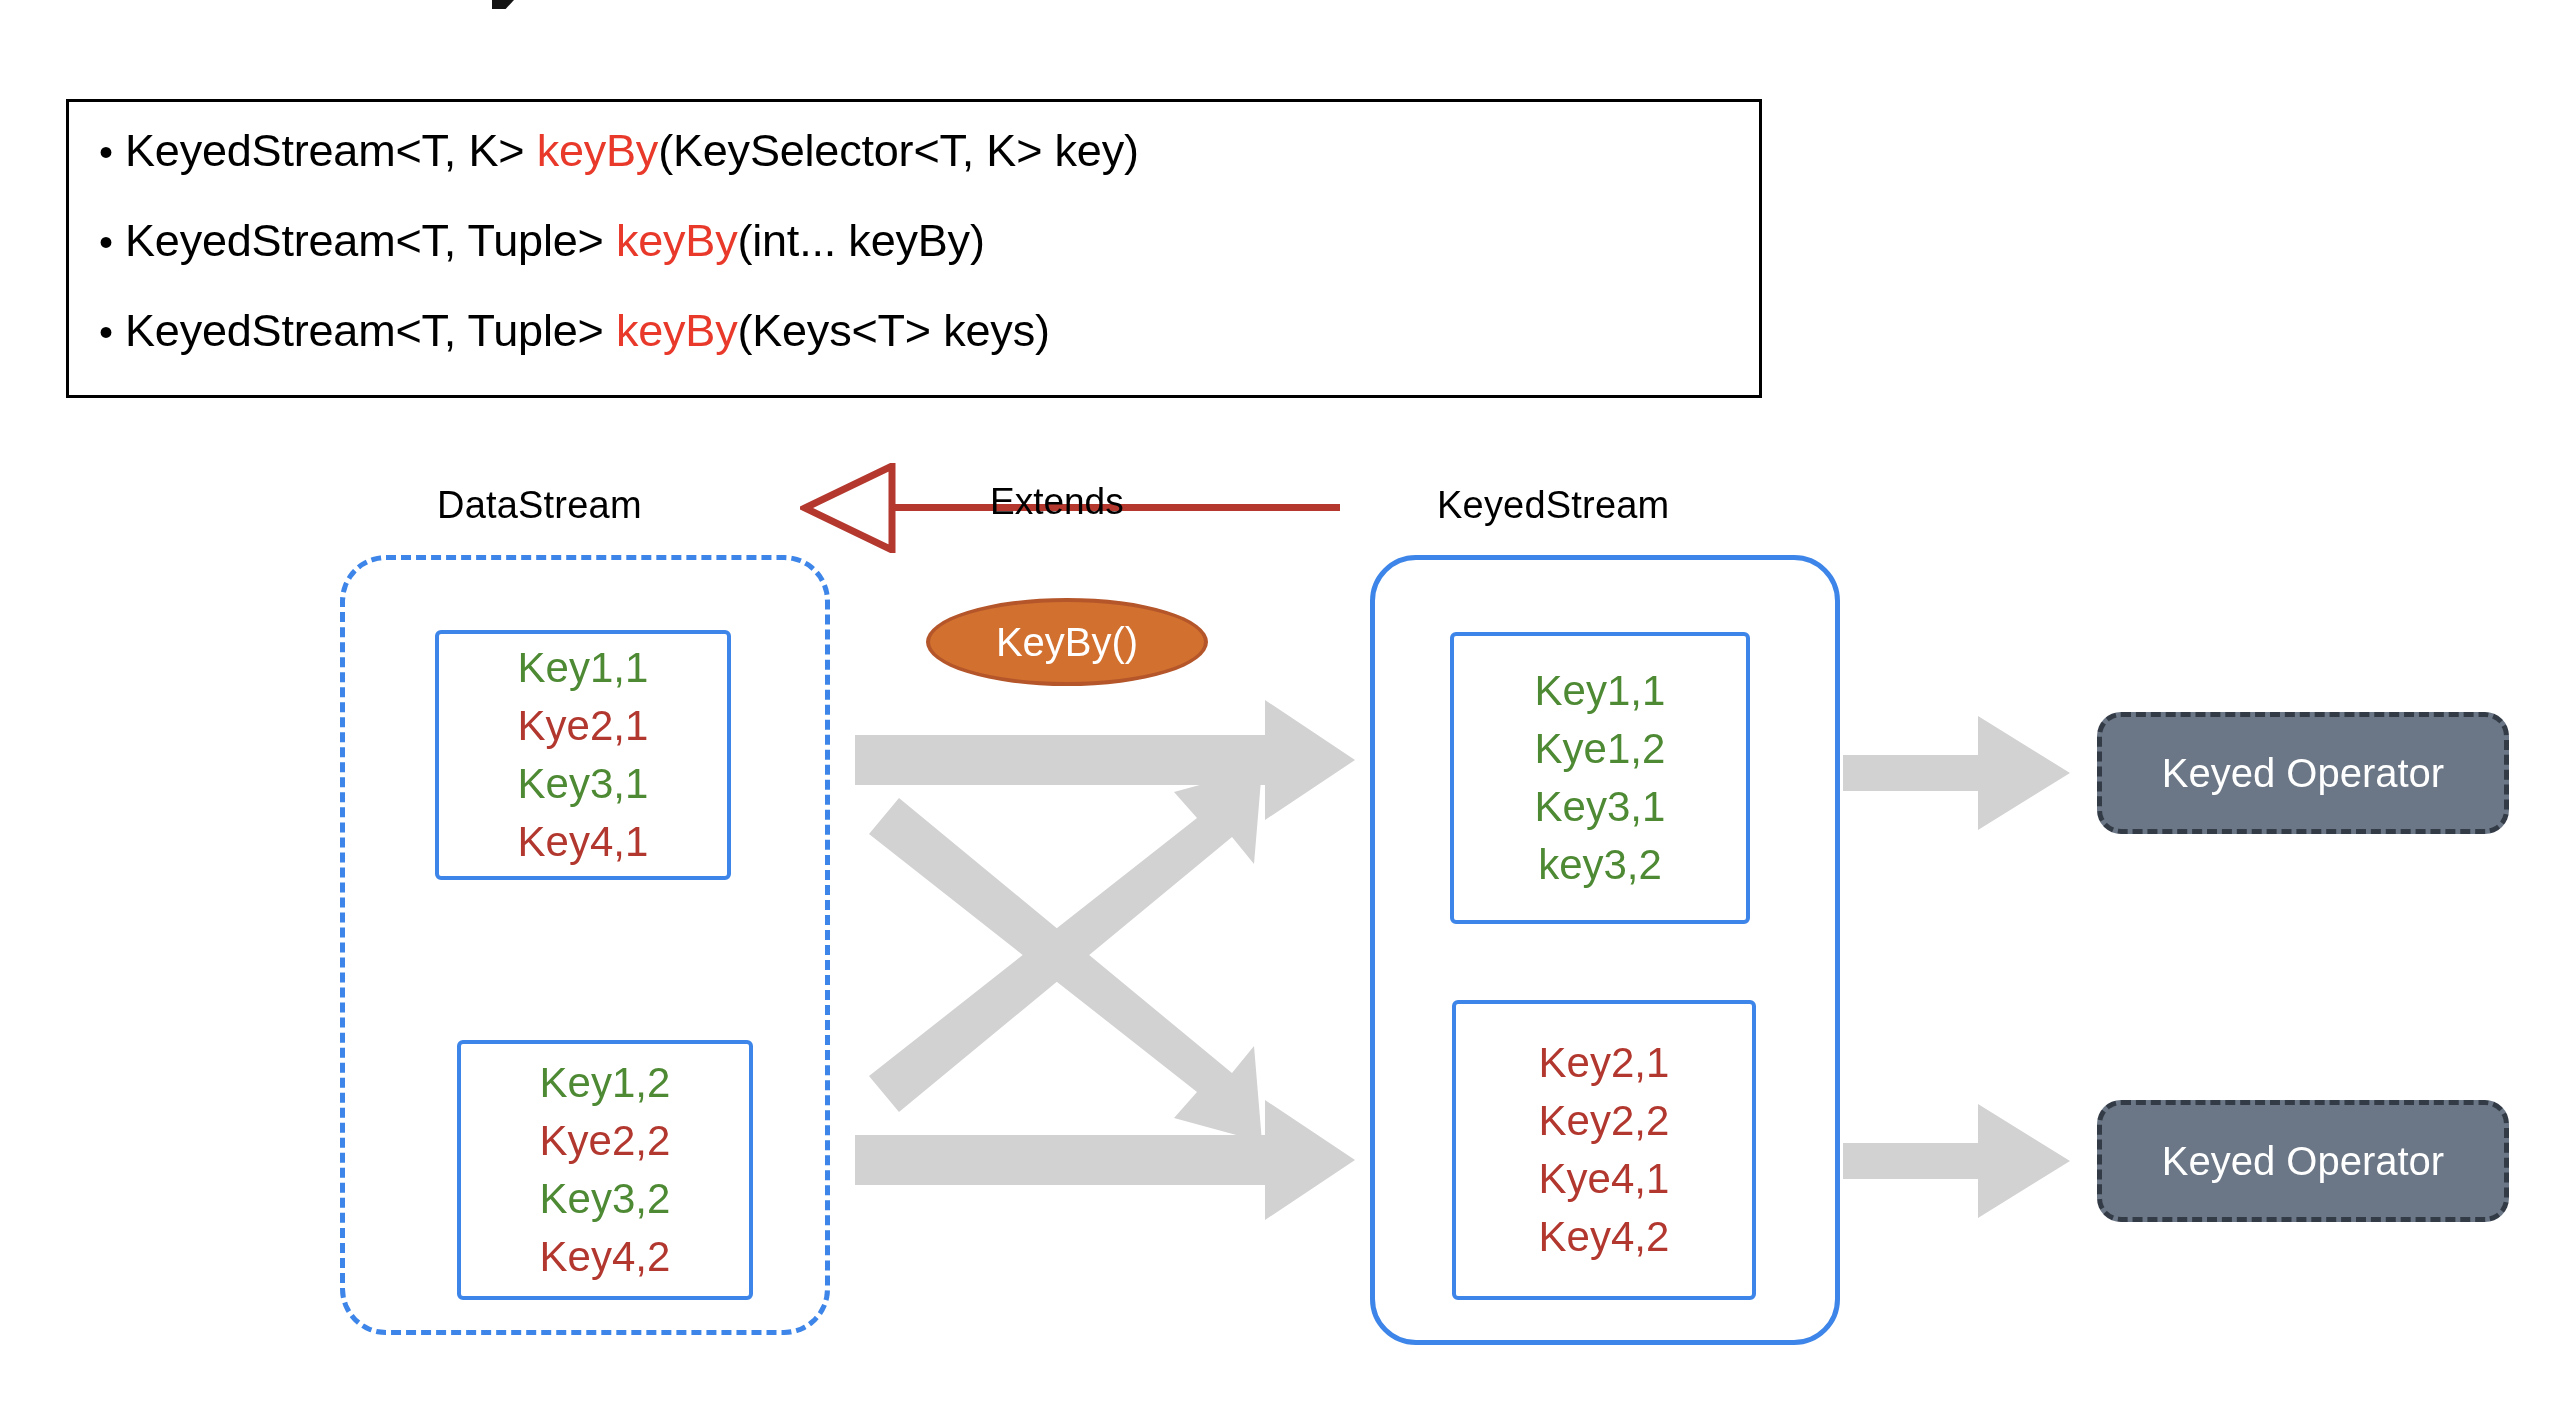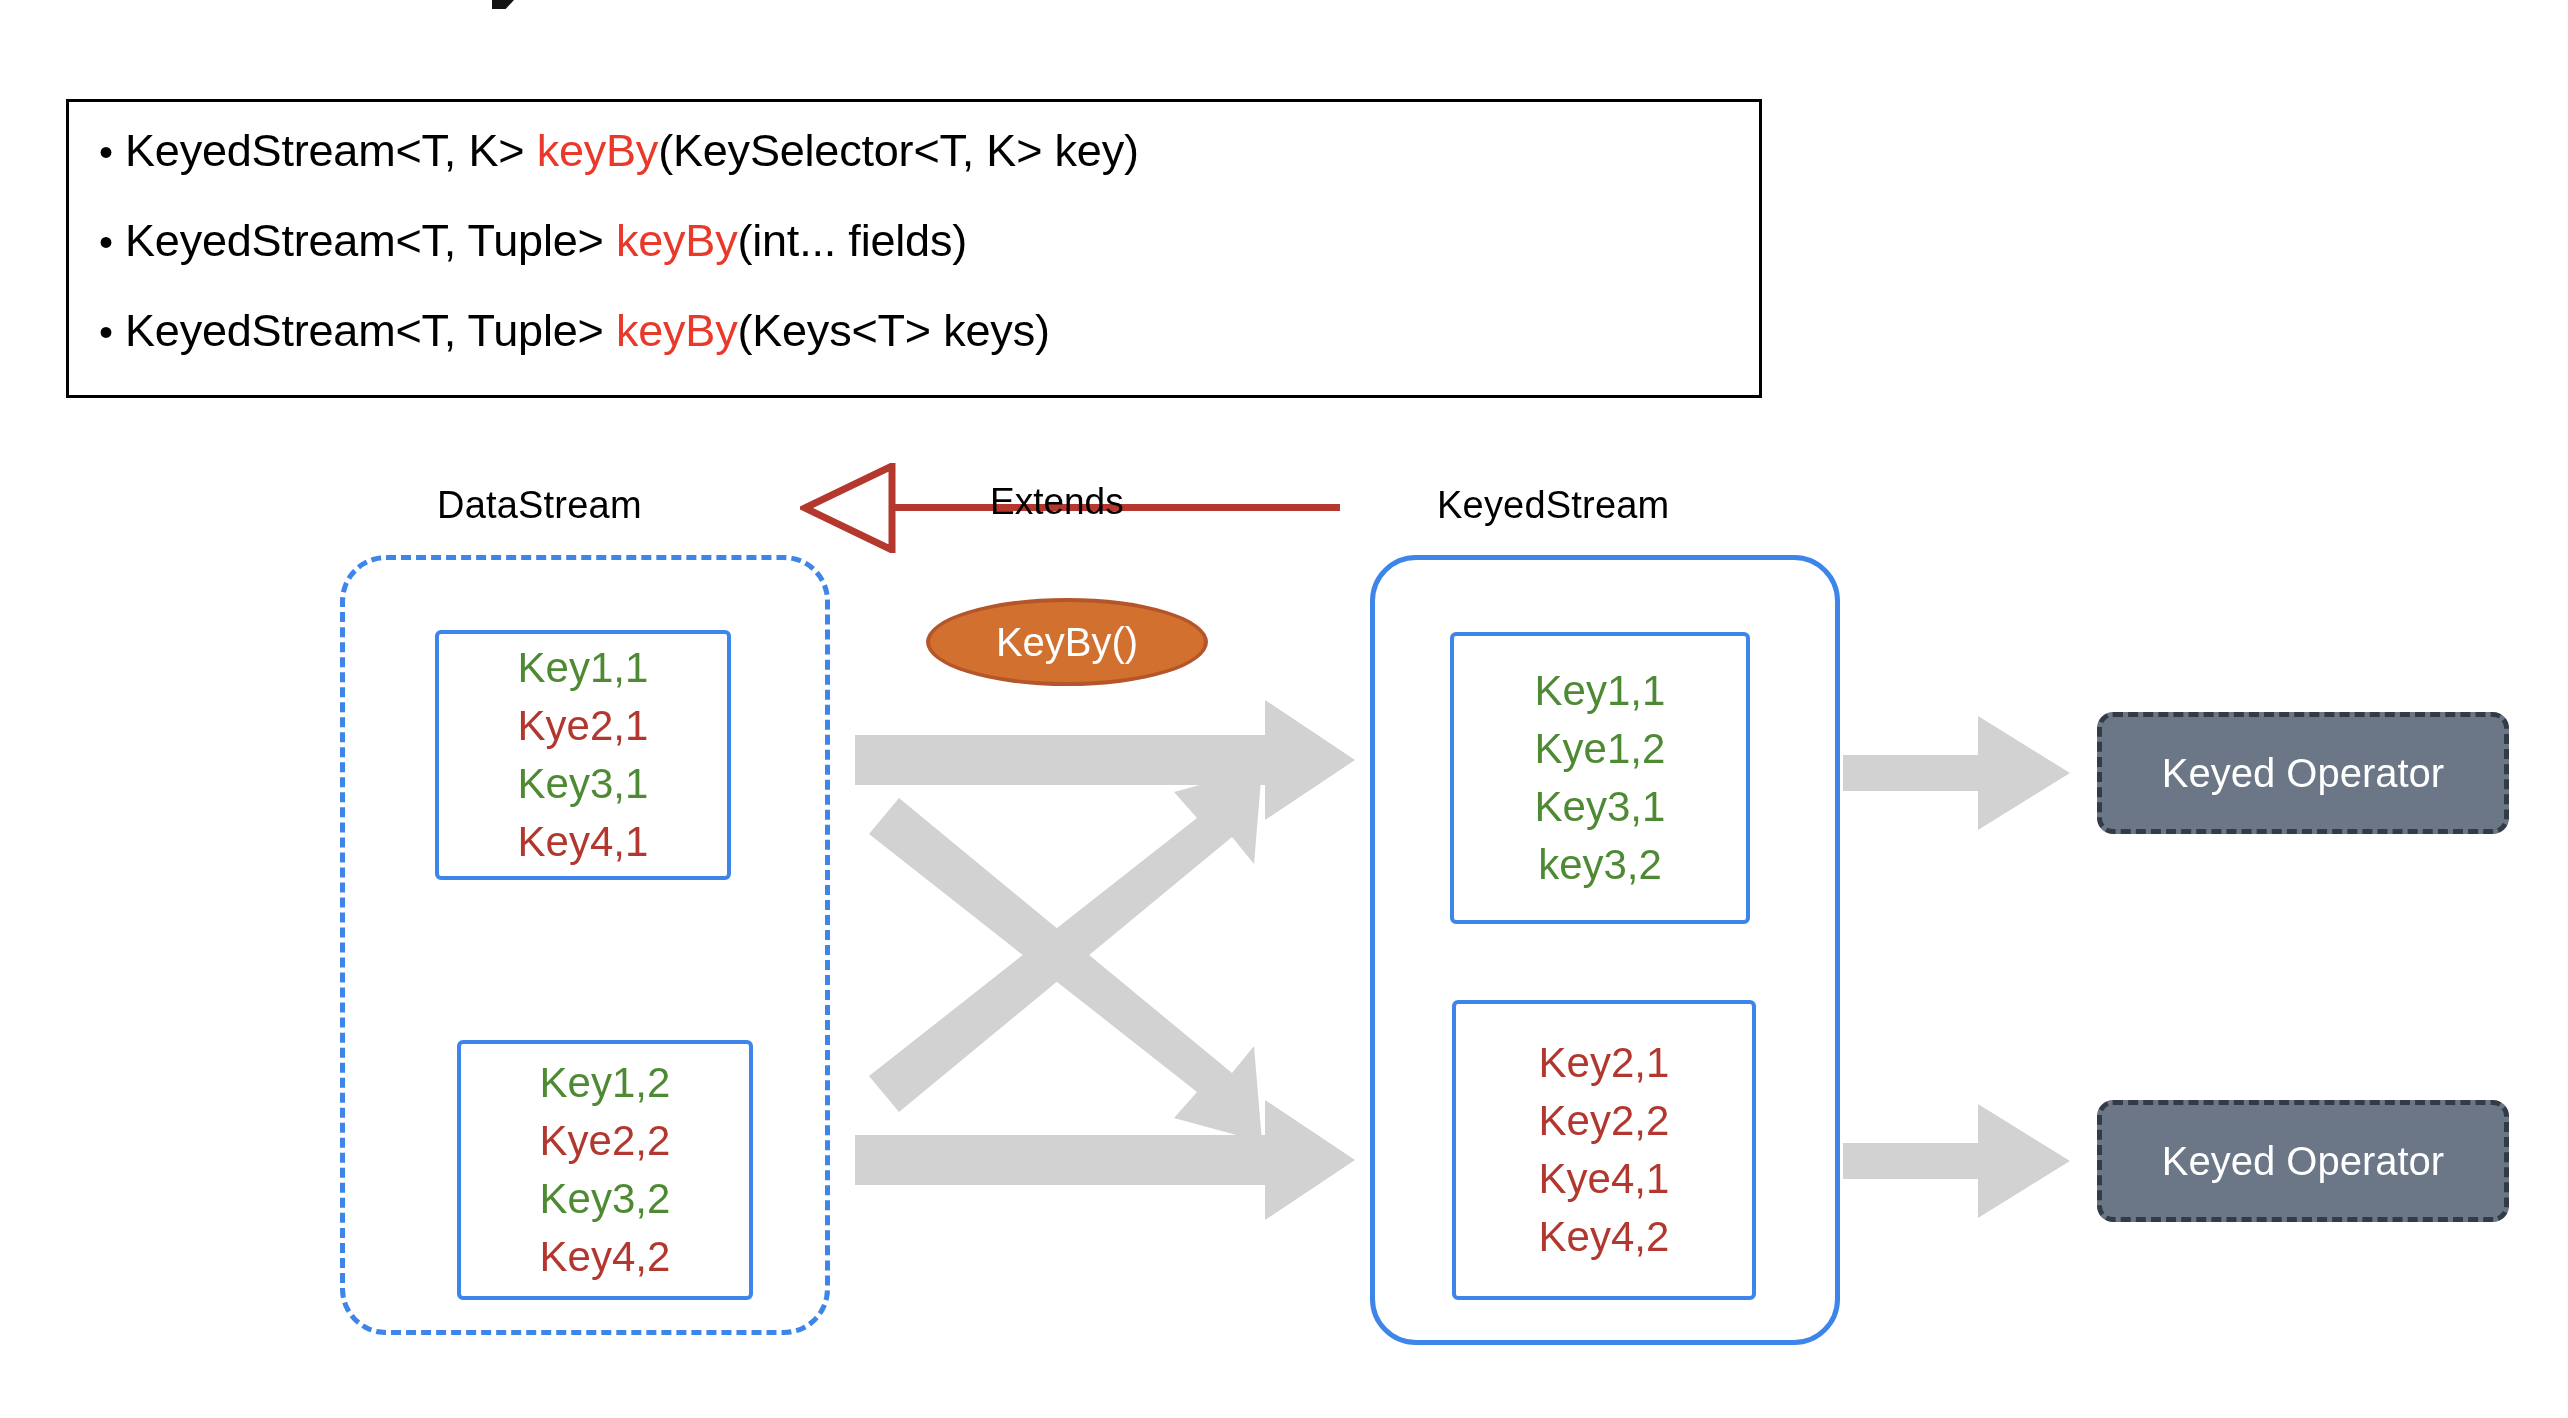--- a/index.html
+++ b/index.html
@@ -197,21 +197,21 @@
     width: 2568px;
     height: 1418px;
     z-index: 2;
   }
 
   
   .op-box {
     position: absolute;
     background: #6B7786;
     border: 5px dashed #333B47;
-    border-radius: 16px;
+    border-radius: 24px;
     box-sizing: border-box;
     display: flex;
     align-items: center;
     justify-content: center;
     z-index: 3;
   }
   #op-box-1 { left: 2097px; top: 712px; width: 412px; height: 122px; }
   #op-box-2 { left: 2097px; top: 1100px; width: 412px; height: 122px; }
   .op-box span {
     color: #ffffff;
@@ -226,21 +226,21 @@
 
 <div class="code-box">
 
   <div class="bullet-row r0">
     <span class="bullet-dot">•</span>
     <span class="bullet-text"><span>KeyedStream&lt;T, K&gt; </span><span class="kw">keyBy</span><span>(KeySelector&lt;T, K&gt; key)</span></span>
   </div>
 
   <div class="bullet-row r1">
     <span class="bullet-dot">•</span>
-    <span class="bullet-text"><span>KeyedStream&lt;T, Tuple&gt; </span><span class="kw">keyBy</span><span>(int... fields)</span></span>
+    <span class="bullet-text"><span>KeyedStream&lt;T, Tuple&gt; </span><span class="kw">keyBy</span><span>(int... keyBy)</span></span>
   </div>
 
   <div class="bullet-row r2">
     <span class="bullet-dot">•</span>
     <span class="bullet-text"><span>KeyedStream&lt;T, Tuple&gt; </span><span class="kw">keyBy</span><span>(Keys&lt;T&gt; keys)</span></span>
   </div>
 
 </div>
 
 <div class="diagram">

